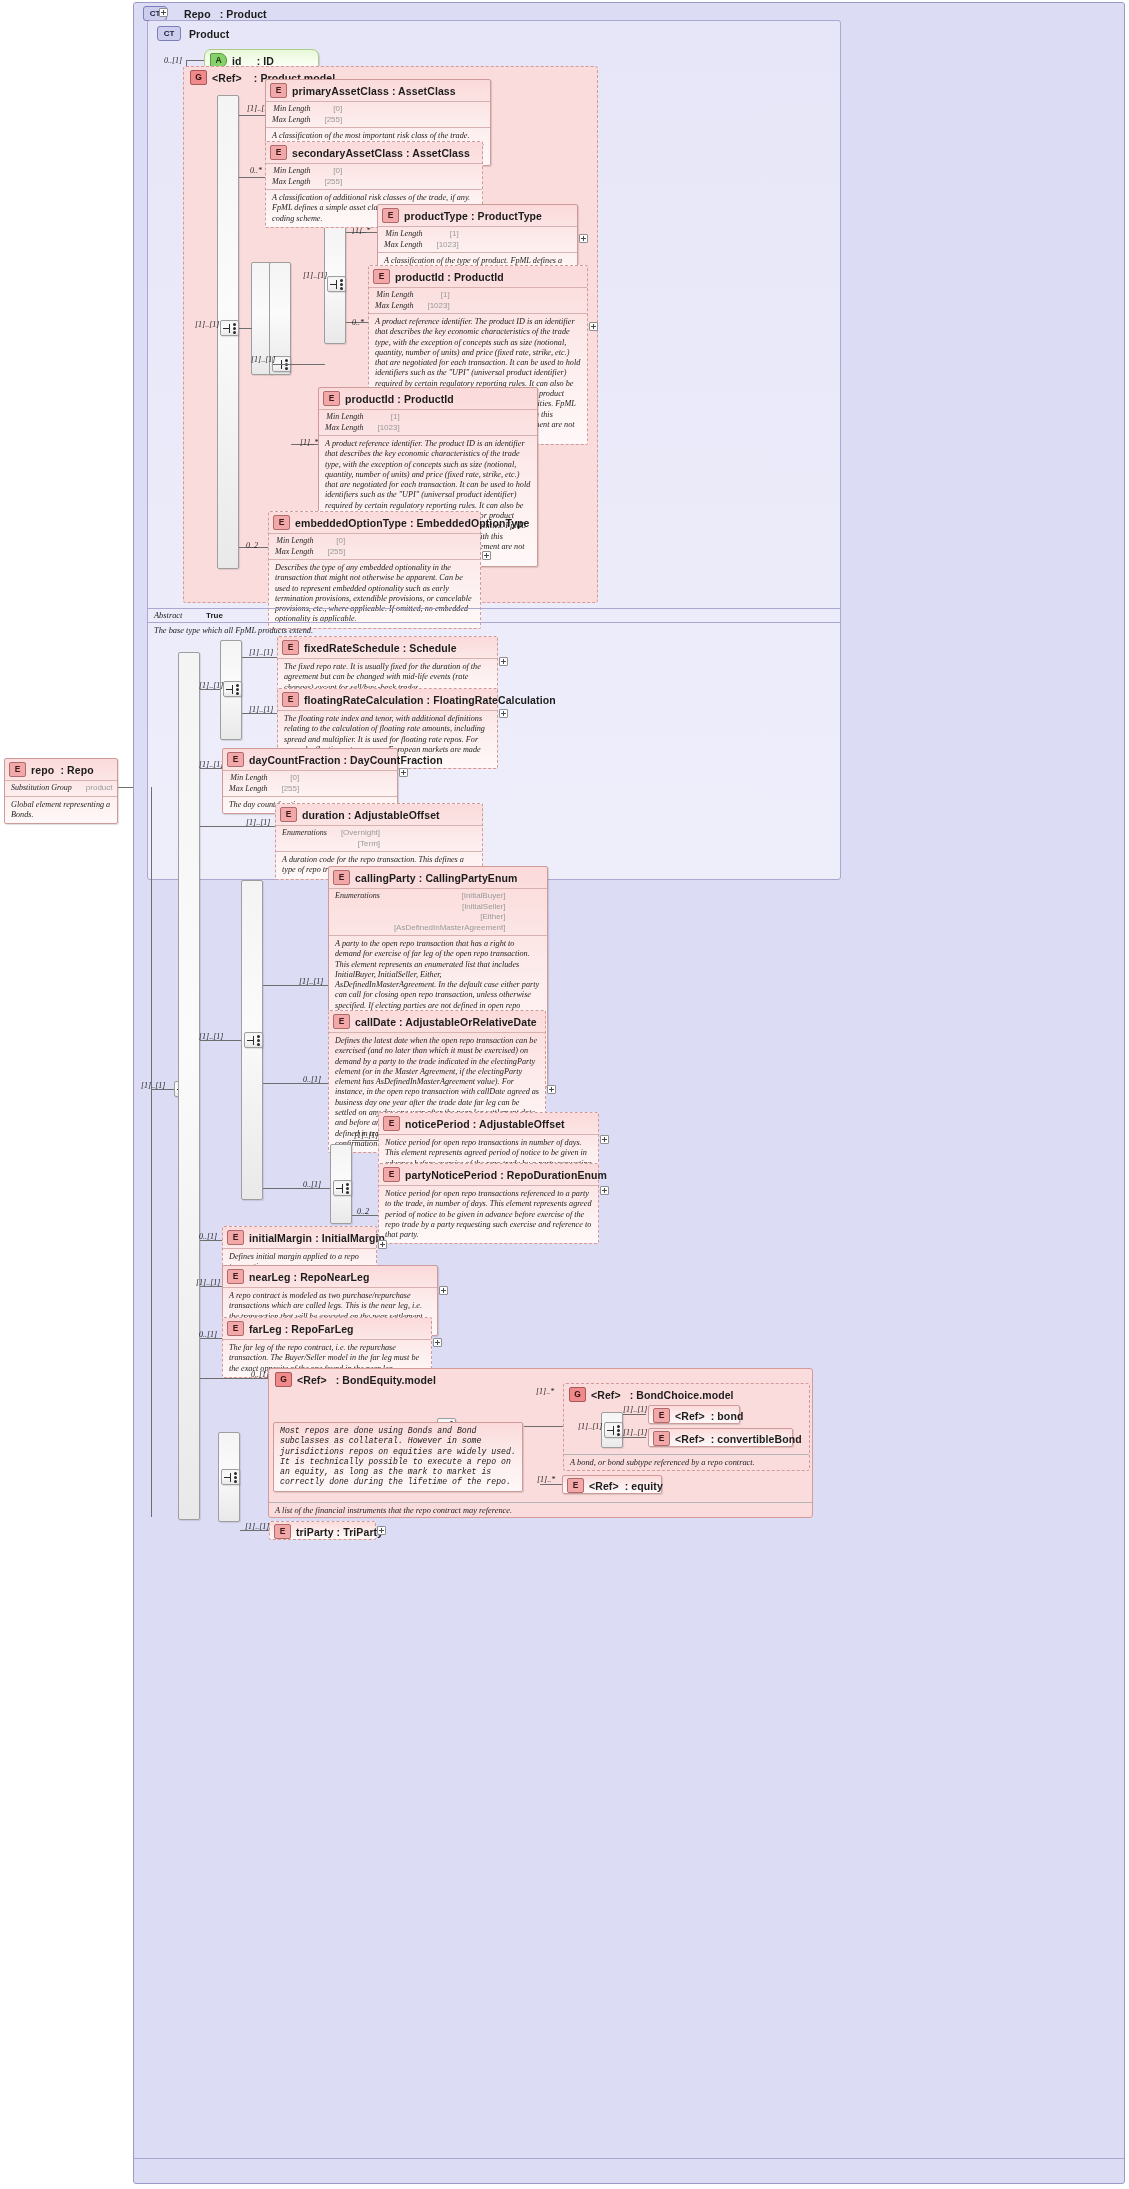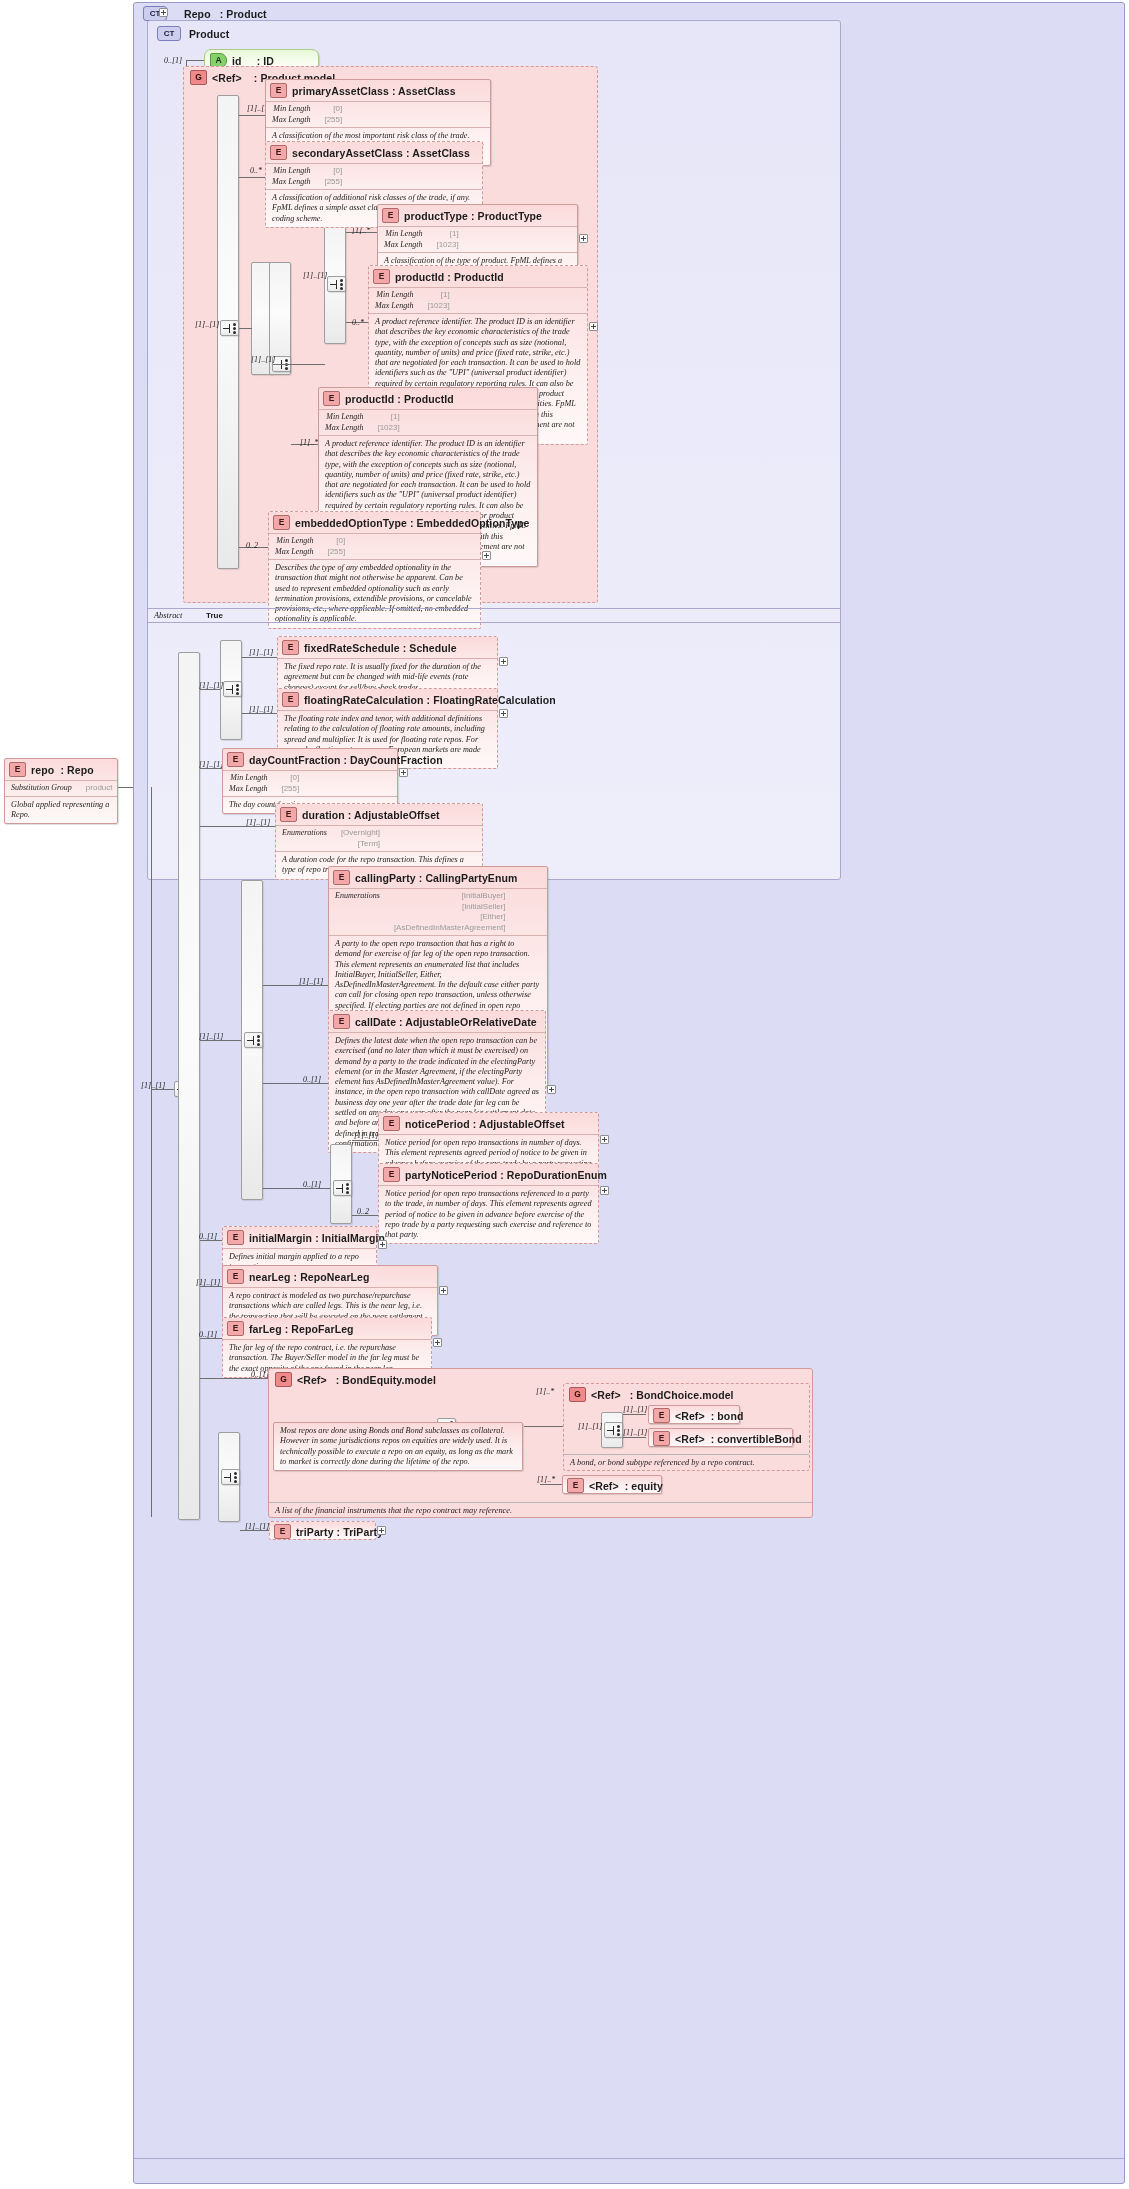--- a/index.html
+++ b/index.html
@@ -37,21 +37,21 @@
 
   .facets{border-top:1px solid #d7b0b0;padding:2px 5px 2px 6px;}
   .facets table{border-collapse:collapse;text-align:right;}
   .facets td{font-size:8px;font-style:italic;color:#262626;padding:0 0 0 0;line-height:10.5px;
              font-family:"Liberation Serif",serif;white-space:nowrap;}
   .facets td.v{color:#9a9a9a;font-style:normal;padding-left:14px;font-size:8px;
                font-family:"Liberation Sans",sans-serif;}
   .desc{border-top:1px solid #d7b0b0;padding:3px 5px 3px 6px;
         font-family:"Liberation Serif",serif;font-size:8.2px;font-style:italic;
         color:#1c1c1c;line-height:10.3px;}
-  .desc.nb{border-top:none;}
+  .desc.nb{border-top:none;font-family:Liberation Mono, monospace;}
 
   
   .ln{background:#6e6e6e;}
   .ln.h{height:1px;}
   .ln.v{width:1px;}
 
   .card{position:absolute;font-family:"Liberation Serif",serif;font-size:8px;font-style:italic;
         color:#1c1c1c;white-space:nowrap;}
 
   
@@ -88,21 +88,21 @@
     <div class="facets">
       <table>
           <tbody>
             <tr>
         <td>Substitution Group</td>
         <td class="v">product</td>
       </tr>
           </tbody>
         </table>
     </div>
-    <div class="desc">Global applied representing a Repo.</div>
+    <div class="desc">Global element representing a Bonds.</div>
   </div>
 
   <div class="abs ln h" style="left:118px;top:787px;width:16px;"></div>
 
   <div class="abs ct-outer" style="left:133px;top:2px;width:992px;height:2182px;">
   </div>
   <div class="abs" style="left:139px;top:4px;">
     <div class="hd" style="padding:2px 4px;">
       <span class="tag ct">CT</span>
       <span class="plus abs" style="left:20px;top:4px;"></span>
@@ -319,20 +319,21 @@
       </div>
     <div class="desc">Describes the type of any embedded optionality in the transaction that might not otherwise be apparent. Can be used to represent embedded optionality such as early termination provisions, extendible provisions, or cancelable provisions, etc., where applicable. If omitted, no embedded optionality is applicable.</div>
   </div>
   <div class="abs plus" style="left:482px;top:551px;"></div>
 
   <div class="abs sep" style="left:148px;top:608px;width:692px;"></div>
   <div class="abs frow" style="left:148px;top:609px;width:692px;">
     <span class="k">Abstract</span><span class="val">True</span>
   </div>
   <div class="abs sep" style="left:148px;top:622px;width:692px;"></div>
+  <div class="abs fdesc" style="left:148px;top:623px;width:692px;border-top:none;">The base type which all FpML products extend.</div>
 
   <div class="abs ln v" style="left:151px;top:787px;width:1px;height:730px;"></div>
   <div class="abs ln h" style="left:151px;top:1089px;width:24px;"></div>
   <div class="abs comp" style="left:174px;top:1081px;width:19px;height:16px;">
     <span class="gl" style="left:2px;top:7px;width:6px;height:1px;"></span>
     <span class="gl" style="left:8px;top:3px;width:1px;height:9px;"></span>
     <span class="dot" style="left:12px;top:2px;"></span>
     <span class="dot" style="left:12px;top:6px;"></span>
     <span class="dot" style="left:12px;top:10px;"></span>
   </div>

